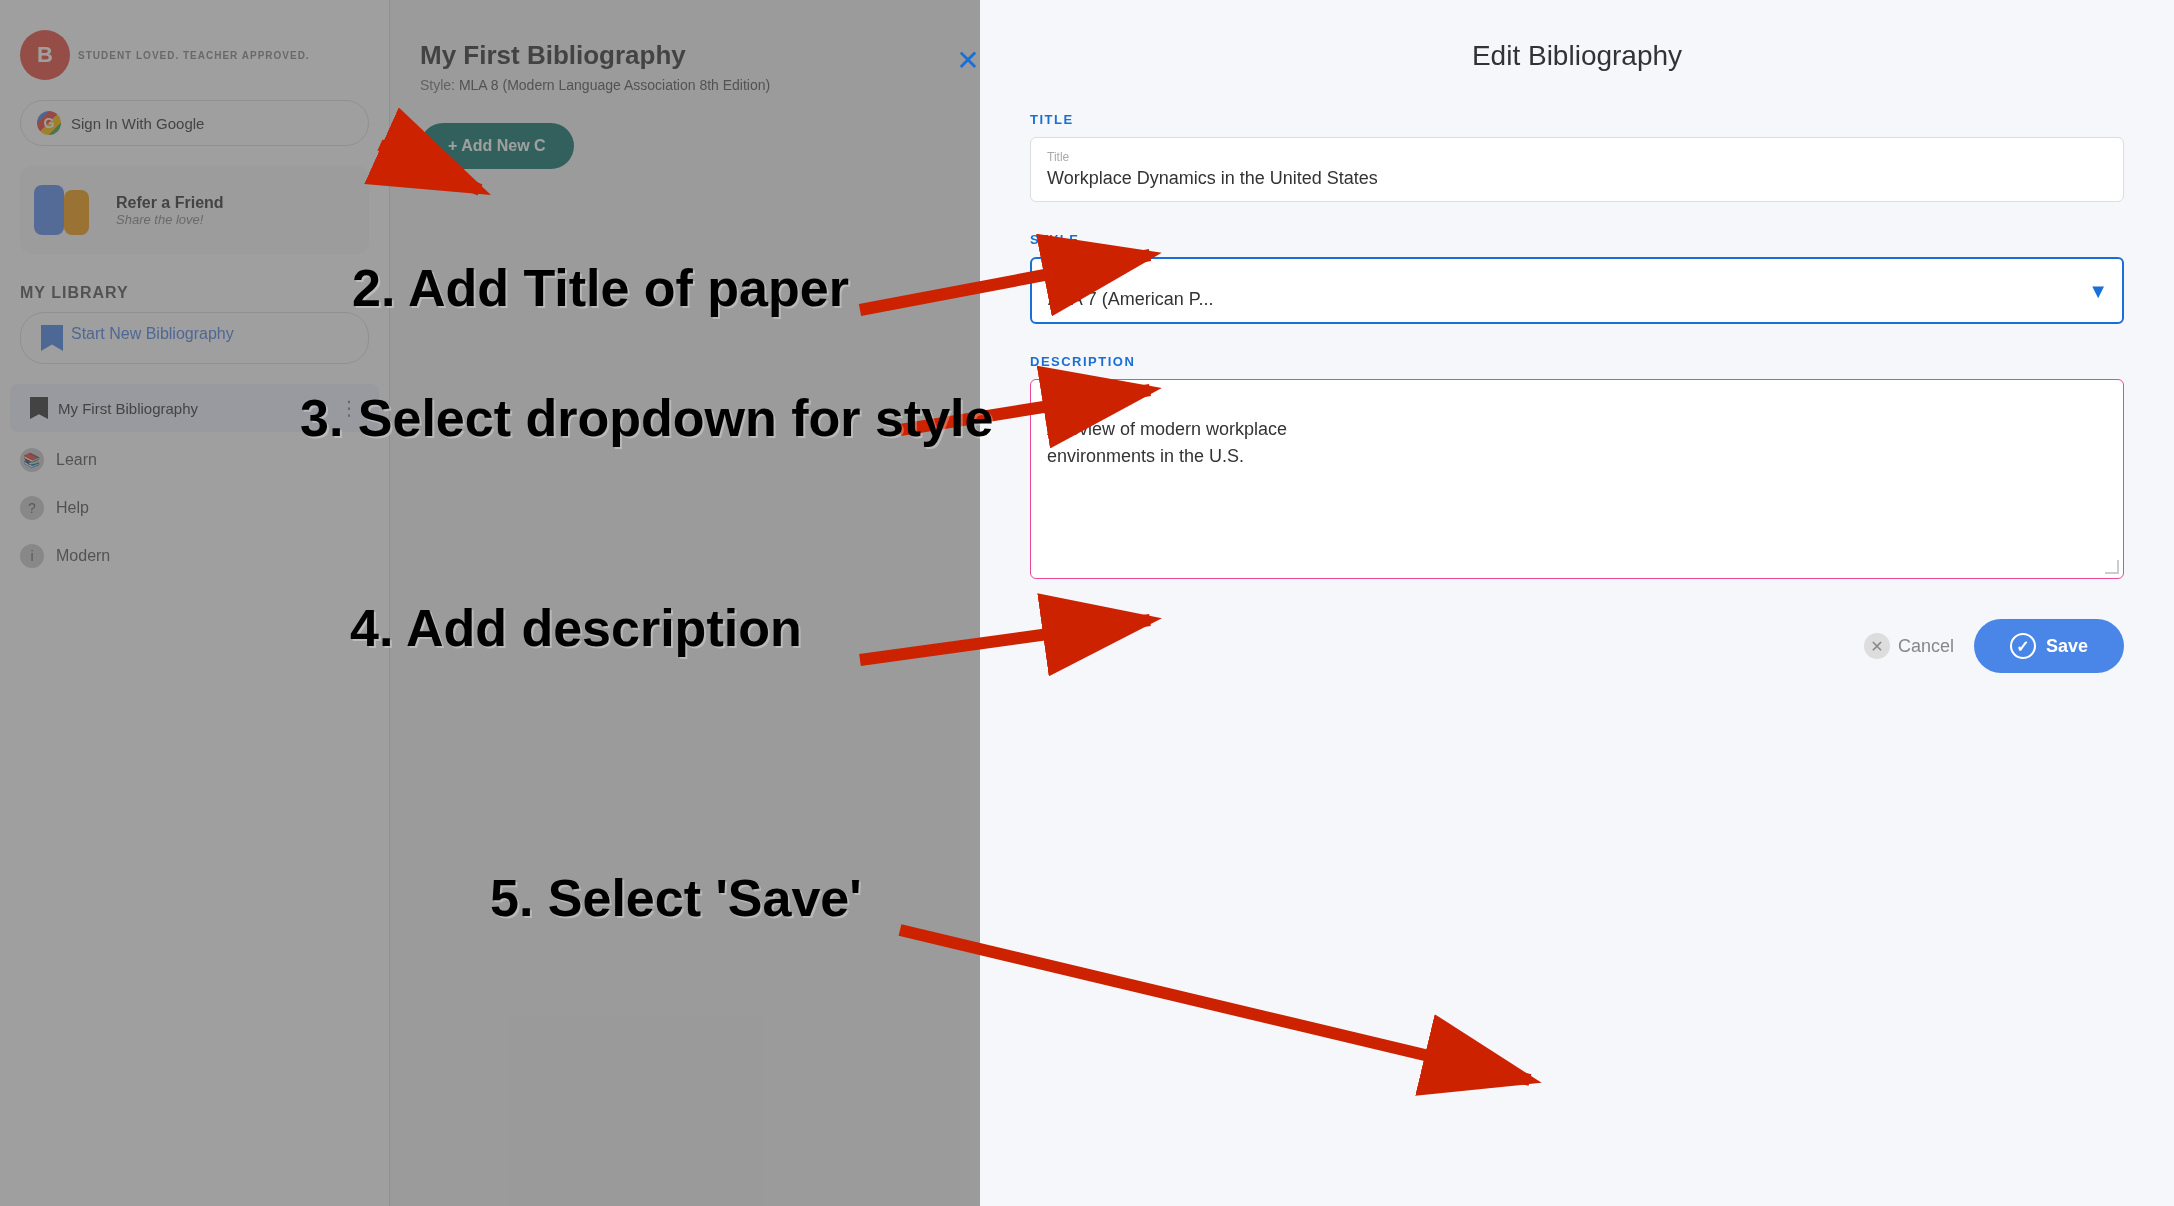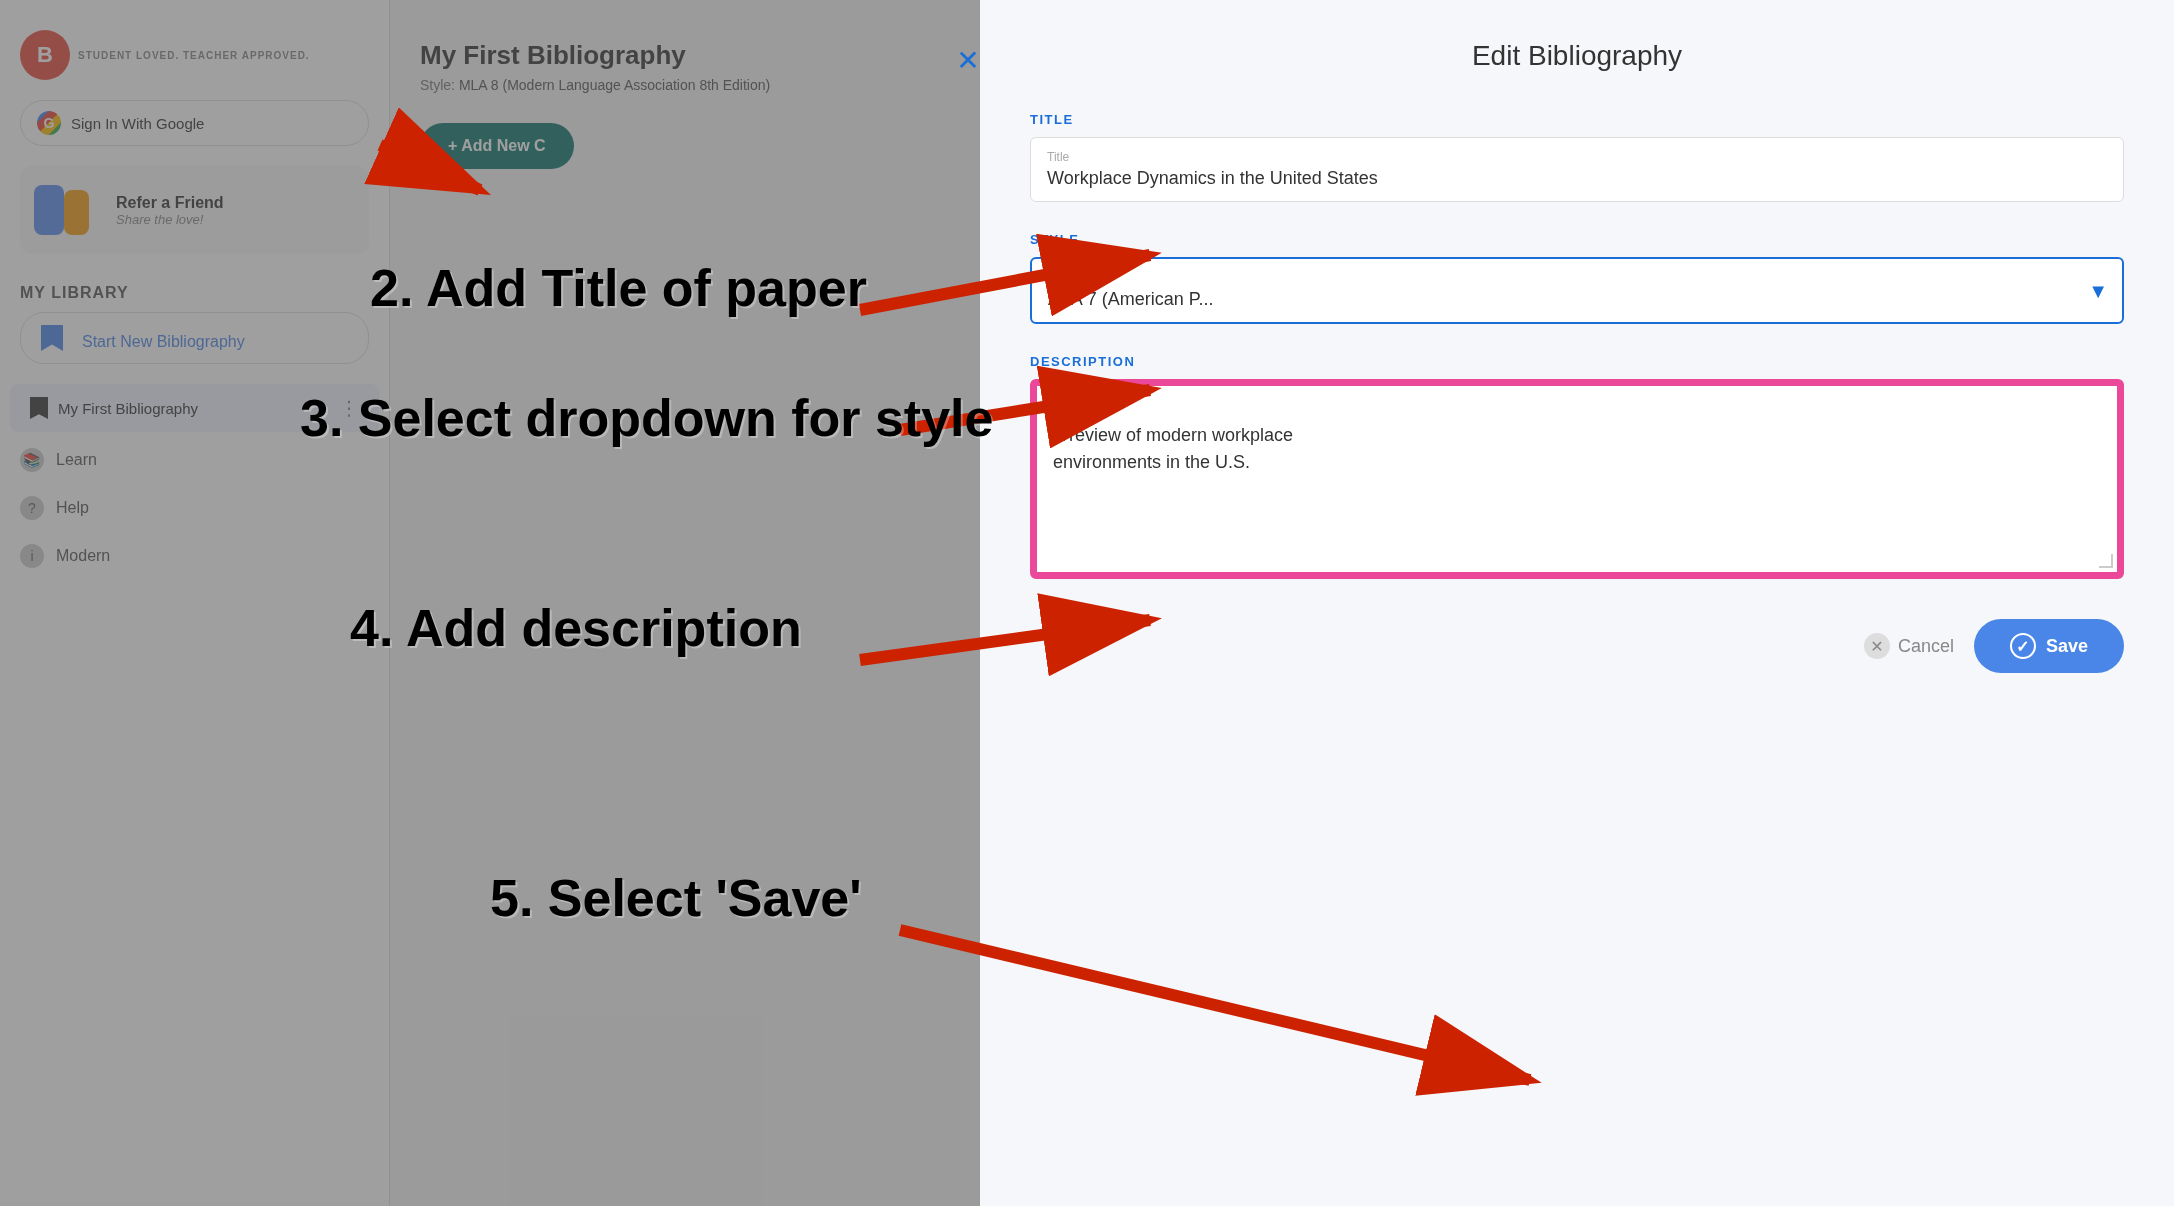--- a/index.html
+++ b/index.html
@@ -100,21 +100,21 @@
       text-transform: uppercase;
       letter-spacing: 1px;
     }
 
     .start-new-btn {
       margin: 0 20px 20px;
       background: #fff;
       border: 1px solid #ddd;
       border-radius: 24px;
       padding: 12px 20px;
-      display: flex; align-items: flex-end; gap: 19px;
+      display: flex; align-items: flex-start; gap: 8px;
       cursor: pointer;
       font-size: 16px;
       color: #4a86e8;
     }
     .bookmark-icon-blue {
       width: 22px; height: 26px;
       background: #4a86e8;
       clip-path: polygon(0 0, 100% 0, 100% 100%, 50% 75%, 0 100%);
     }
 
@@ -273,21 +273,21 @@
     .style-dropdown-arrow {
       position: absolute;
       right: 14px; top: 50%;
       transform: translateY(-50%);
       color: #1a6ed8;
       font-size: 20px;
     }
 
     .desc-box {
       background: #fff;
-      border: 7px solid #ec4899;
+      border: 1px solid #ec4899;
       border-radius: 6px;
       padding: 14px 16px;
       margin-bottom: 40px;
       width: 100%;
       min-height: 200px;
       position: relative;
     }
     .desc-box-label {
       font-size: 12px;
       color: #aaa;
@@ -493,21 +493,21 @@
   <line x1="860" y1="310" x2="1150" y2="255" stroke="#cc2200" stroke-width="12" marker-end="url(#arrowhead)"></line>
 
   <line x1="900" y1="430" x2="1150" y2="390" stroke="#cc2200" stroke-width="12" marker-end="url(#arrowhead)"></line>
 
   <line x1="860" y1="660" x2="1150" y2="620" stroke="#cc2200" stroke-width="12" marker-end="url(#arrowhead)"></line>
 
   <line x1="900" y1="930" x2="1530" y2="1080" stroke="#cc2200" stroke-width="12" marker-end="url(#arrowhead)"></line>
 </svg>
 
 <div id="annotations">
-  <div class="annotation-text" style="left: 370px; top: 260px; font-size: 52px;">
+  <div class="annotation-text" style="left: 352px; top: 260px; font-size: 52px;">
     2.  Add Title of paper
   </div>
   <div class="annotation-text" style="left: 300px; top: 390px; font-size: 52px;">
     3.  Select dropdown for style
   </div>
   <div class="annotation-text" style="left: 350px; top: 600px; font-size: 52px;">
     4.  Add description
   </div>
   <div class="annotation-text" style="left: 490px; top: 870px; font-size: 52px;">
     5.  Select 'Save'

